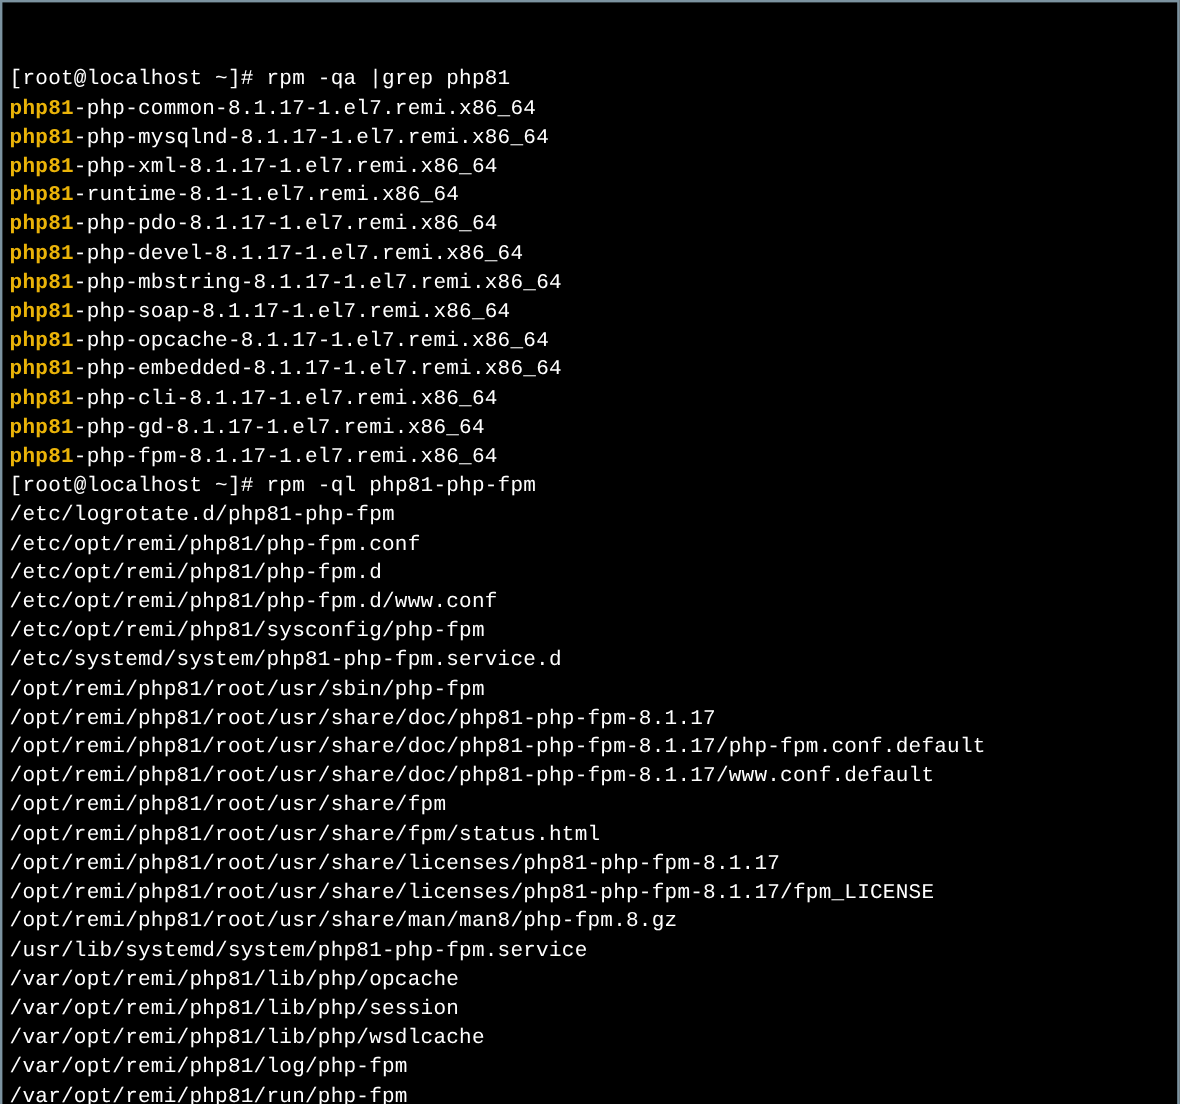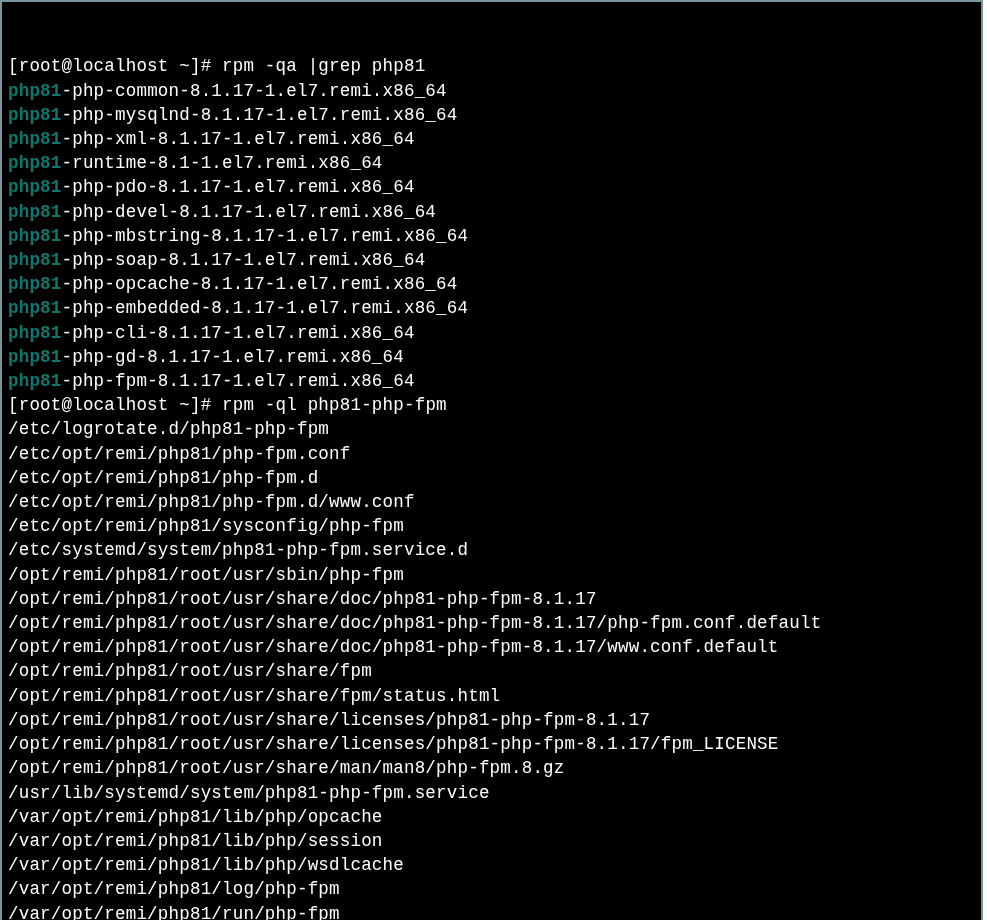--- a/index.html
+++ b/index.html
@@ -14,21 +14,21 @@
     border: 2px solid #7c93a0;
     width: 983px;
     background: #000000;
     color: #ffffff;
     padding: 4px 2px 4px 6px;
     white-space: pre;
     letter-spacing: 0.2px;
   }
   .line { display: block; }
   .hl {
-    color: #0f766e;
+    color: #eab308;
     font-weight: bold;
   }
 </style>
 </head>
 <body>
 
 <div class="terminal-wrap">
   <span class="line"><span>[root@localhost ~]# </span><span>rpm -qa |grep php81</span></span><div id="packages-block"><span class="line"><span class="hl">php81</span><span>-php-common-8.1.17-1.el7.remi.x86_64</span></span><span class="line"><span class="hl">php81</span><span>-php-mysqlnd-8.1.17-1.el7.remi.x86_64</span></span><span class="line"><span class="hl">php81</span><span>-php-xml-8.1.17-1.el7.remi.x86_64</span></span><span class="line"><span class="hl">php81</span><span>-runtime-8.1-1.el7.remi.x86_64</span></span><span class="line"><span class="hl">php81</span><span>-php-pdo-8.1.17-1.el7.remi.x86_64</span></span><span class="line"><span class="hl">php81</span><span>-php-devel-8.1.17-1.el7.remi.x86_64</span></span><span class="line"><span class="hl">php81</span><span>-php-mbstring-8.1.17-1.el7.remi.x86_64</span></span><span class="line"><span class="hl">php81</span><span>-php-soap-8.1.17-1.el7.remi.x86_64</span></span><span class="line"><span class="hl">php81</span><span>-php-opcache-8.1.17-1.el7.remi.x86_64</span></span><span class="line"><span class="hl">php81</span><span>-php-embedded-8.1.17-1.el7.remi.x86_64</span></span><span class="line"><span class="hl">php81</span><span>-php-cli-8.1.17-1.el7.remi.x86_64</span></span><span class="line"><span class="hl">php81</span><span>-php-gd-8.1.17-1.el7.remi.x86_64</span></span><span class="line"><span class="hl">php81</span><span>-php-fpm-8.1.17-1.el7.remi.x86_64</span></span></div><span class="line"><span>[root@localhost ~]# </span><span>rpm -ql php81-php-fpm</span></span><div id="files-block"><span class="line">/etc/logrotate.d/php81-php-fpm</span><span class="line">/etc/opt/remi/php81/php-fpm.conf</span><span class="line">/etc/opt/remi/php81/php-fpm.d</span><span class="line">/etc/opt/remi/php81/php-fpm.d/www.conf</span><span class="line">/etc/opt/remi/php81/sysconfig/php-fpm</span><span class="line">/etc/systemd/system/php81-php-fpm.service.d</span><span class="line">/opt/remi/php81/root/usr/sbin/php-fpm</span><span class="line">/opt/remi/php81/root/usr/share/doc/php81-php-fpm-8.1.17</span><span class="line">/opt/remi/php81/root/usr/share/doc/php81-php-fpm-8.1.17/php-fpm.conf.default</span><span class="line">/opt/remi/php81/root/usr/share/doc/php81-php-fpm-8.1.17/www.conf.default</span><span class="line">/opt/remi/php81/root/usr/share/fpm</span><span class="line">/opt/remi/php81/root/usr/share/fpm/status.html</span><span class="line">/opt/remi/php81/root/usr/share/licenses/php81-php-fpm-8.1.17</span><span class="line">/opt/remi/php81/root/usr/share/licenses/php81-php-fpm-8.1.17/fpm_LICENSE</span><span class="line">/opt/remi/php81/root/usr/share/man/man8/php-fpm.8.gz</span><span class="line">/usr/lib/systemd/system/php81-php-fpm.service</span><span class="line">/var/opt/remi/php81/lib/php/opcache</span><span class="line">/var/opt/remi/php81/lib/php/session</span><span class="line">/var/opt/remi/php81/lib/php/wsdlcache</span><span class="line">/var/opt/remi/php81/log/php-fpm</span><span class="line">/var/opt/remi/php81/run/php-fpm</span></div>
 </div>
 

